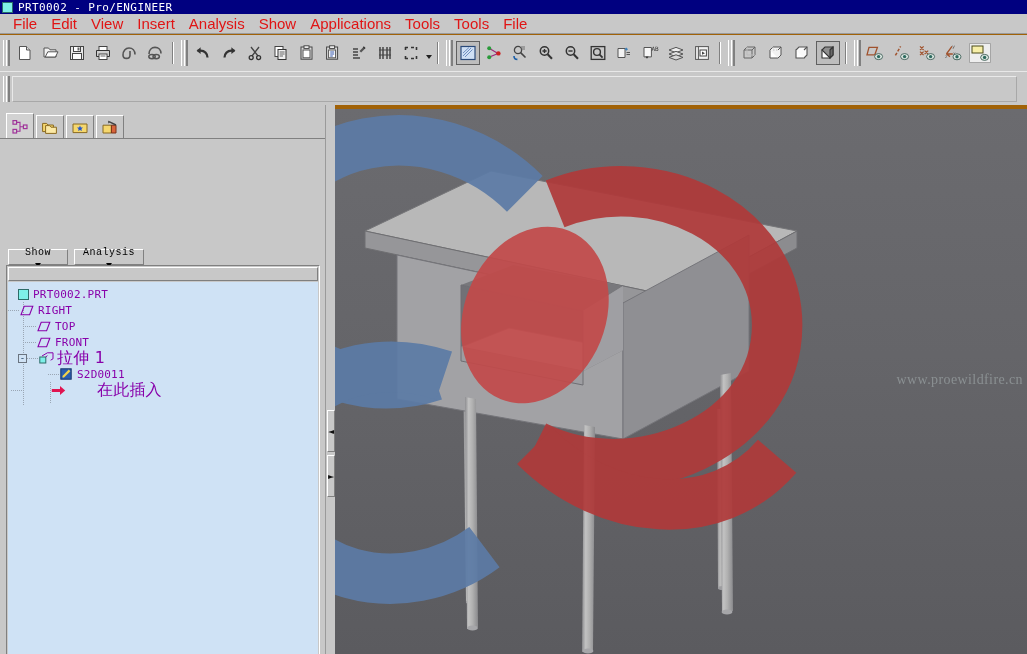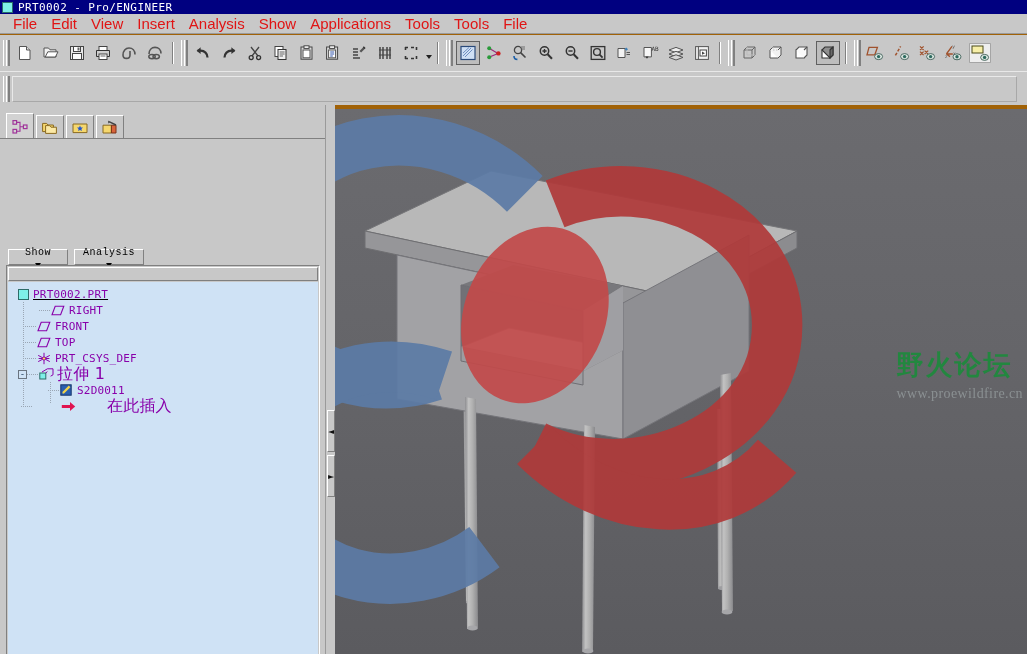--- a/index.html
+++ b/index.html
@@ -564,65 +564,55 @@
       </div>
     </div>
 
     <div class="tree-frame">
       <div class="tree-header"></div>
       <div class="tree-body">
 
         <div class="vline" style="left:15px;top:20px;height:104px;"></div>
         <div class="vline" style="left:42px;top:100px;height:22px;"></div>
 
-        <div class="tnode" style="padding-left:10px;margin-top:4px;text-decoration:underline;">
+        <div class="tnode" style="padding-left:10px;margin-top:4px;">
           <span class="ico ico-part"></span>
           <span class="tlabel">PRT0002.PRT</span>
         </div>
 
-        <div class="tnode" style="padding-left:31px;">
+        <div class="tnode" style="padding-left:0;">
           <span class="dots"></span>
           <span class="ico ico-plane">
             <svg width="14" height="11" viewBox="0 0 14 11">
               <path d="M4.2 1.2h8.6L9.6 9.8H1z" fill="none" stroke="#8800aa" stroke-width="1.1"></path>
             </svg>
           </span>
           <span class="tlabel">RIGHT</span>
+        </div>
+
+        <div class="tnode" style="padding-left:17px;">
+          <span class="dots"></span>
+          <span class="ico ico-plane">
+            <svg width="14" height="11" viewBox="0 0 14 11">
+              <path d="M4.2 1.2h8.6L9.6 9.8H1z" fill="none" stroke="#8800aa" stroke-width="1.1"></path>
+            </svg>
+          </span>
+          <span class="tlabel">TOP</span>
         </div>
 
         <div class="tnode" style="padding-left:17px;">
           <span class="dots"></span>
           <span class="ico ico-plane">
             <svg width="14" height="11" viewBox="0 0 14 11">
               <path d="M4.2 1.2h8.6L9.6 9.8H1z" fill="none" stroke="#8800aa" stroke-width="1.1"></path>
             </svg>
           </span>
           <span class="tlabel">FRONT</span>
         </div>
 
-        <div class="tnode" style="padding-left:17px;">
-          <span class="dots"></span>
-          <span class="ico ico-plane">
-            <svg width="14" height="11" viewBox="0 0 14 11">
-              <path d="M4.2 1.2h8.6L9.6 9.8H1z" fill="none" stroke="#8800aa" stroke-width="1.1"></path>
-            </svg>
-          </span>
-          <span class="tlabel">TOP</span>
-        </div>
-
-        <div class="tnode" style="padding-left:17px;">
-          <span class="dots"></span>
-          <span class="ico ico-csys">
-            <svg width="14" height="13" viewBox="0 0 14 13">
-              <path d="M7 0.8v11.4M1.2 3.4l11.6 6.2M12.8 3.4 1.2 9.6M1.6 6.5h10.8" stroke="#8800aa" stroke-width="1"></path>
-              <circle cx="7" cy="6.5" r="1.6" fill="#ffe84a" stroke="#8800aa" stroke-width="0.8"></circle>
-            </svg>
-          </span>
-          <span class="tlabel">PRT_CSYS_DEF</span>
-        </div>
 
         <div class="tnode" style="padding-left:10px;">
           <span class="expander">-</span>
           <span class="dots"></span>
           <span class="ico ico-extrude">
             <svg width="15" height="12" viewBox="0 0 15 12">
               <rect x="0.8" y="5" width="6" height="6" fill="#7ef0e8" stroke="#2d6c68" stroke-width="1"></rect>
               <path d="M3 4 8.4 0.8h5.6v6l-2.4 1.4" fill="none" stroke="#8800aa" stroke-width="1"></path>
               <path d="M6.8 5 8.4 3.6" stroke="#8800aa" stroke-width="1"></path>
             </svg>
@@ -635,21 +625,21 @@
           <span class="ico ico-sketch">
             <svg width="14" height="12" viewBox="0 0 14 12">
               <rect x="0.8" y="0.8" width="10.4" height="10.4" fill="#2a5fb0" stroke="#16356a" stroke-width="1"></rect>
               <path d="M3 9 9.6 2.4" stroke="#f2d34a" stroke-width="2.2"></path>
               <path d="M2.4 9.8 3.4 7.6 4.6 8.8z" fill="#f2d34a"></path>
             </svg>
           </span>
           <span class="tlabel">S2D0011</span>
         </div>
 
-        <div class="tnode" style="padding-left:13px;gap:28px;">
+        <div class="tnode" style="padding-left:3px;gap:28px;">
           <span class="dots"></span>
           <span class="ico ico-insert">
             <svg width="15" height="11" viewBox="0 0 15 11">
               <path d="M0.8 4h8.4v3H0.8z" fill="#e01450"></path>
               <path d="M9 1 14.2 5.5 9 10z" fill="#e01450"></path>
             </svg>
           </span>
           <span class="tlabel cjk">在此插入</span>
         </div>
 
@@ -730,19 +720,18 @@
 
     <div class="watermark">
       <svg class="wm-logo" viewBox="0 0 64 54">
         <path d="M30 9c-9-9-24-6-26 5-2 10 8 16 17 13" fill="none" stroke="#5c7ba6" stroke-width="5"></path>
         <path d="M22 27c-9-3-18 2-17 11 1 9 13 12 21 6" fill="none" stroke="#5c7ba6" stroke-width="5"></path>
         <path d="M33 10c10-4 22 2 22 12 0 11-14 17-24 12" fill="none" stroke="#b03a3a" stroke-width="5"></path>
         <path d="M31 34c7 7 18 8 24 1" fill="none" stroke="#b03a3a" stroke-width="5"></path>
         <ellipse cx="31" cy="21" rx="7" ry="9" fill="#c24a4a" transform="rotate(22 31 21)"></ellipse>
       </svg>
       <div class="wm-text">
-        <div class="wm-cn">野火论坛</div>
         <div class="wm-url">www.proewildfire.cn</div>
       </div>
     </div>
   </div>
 
 </div>
 
 </body></html>

